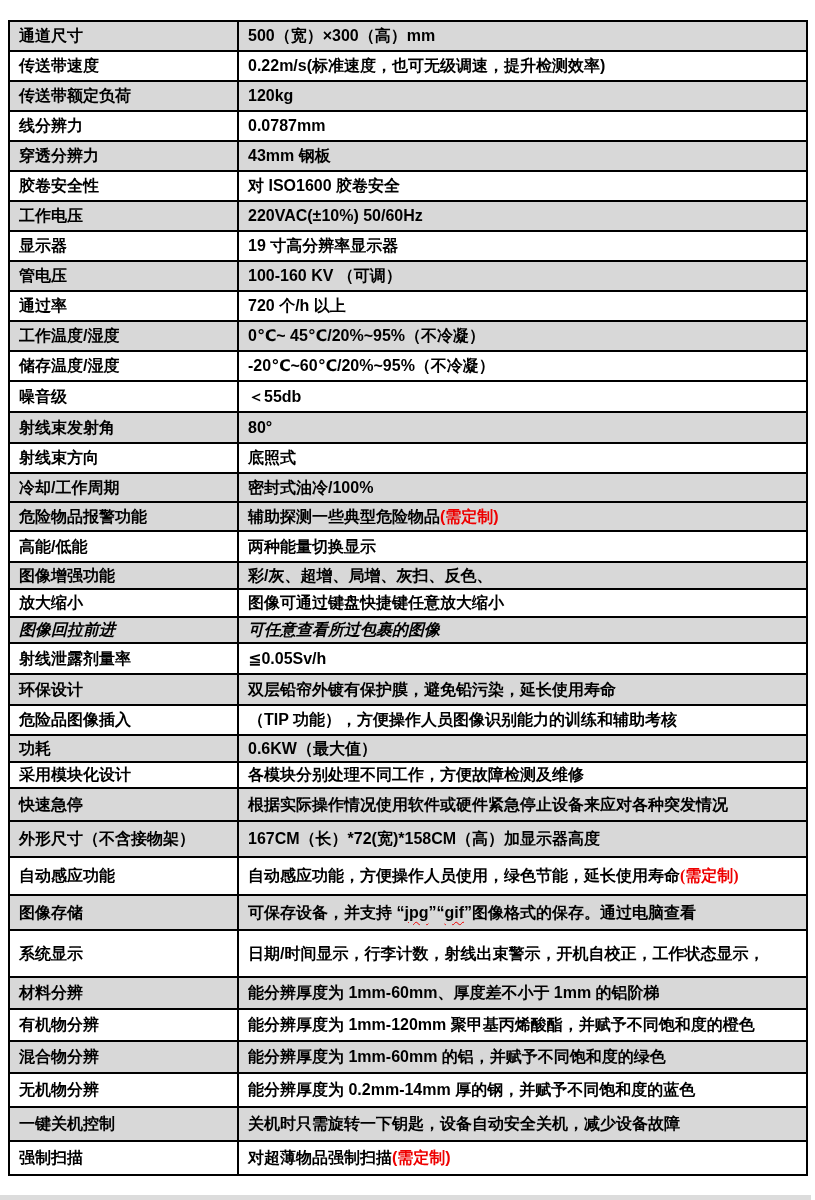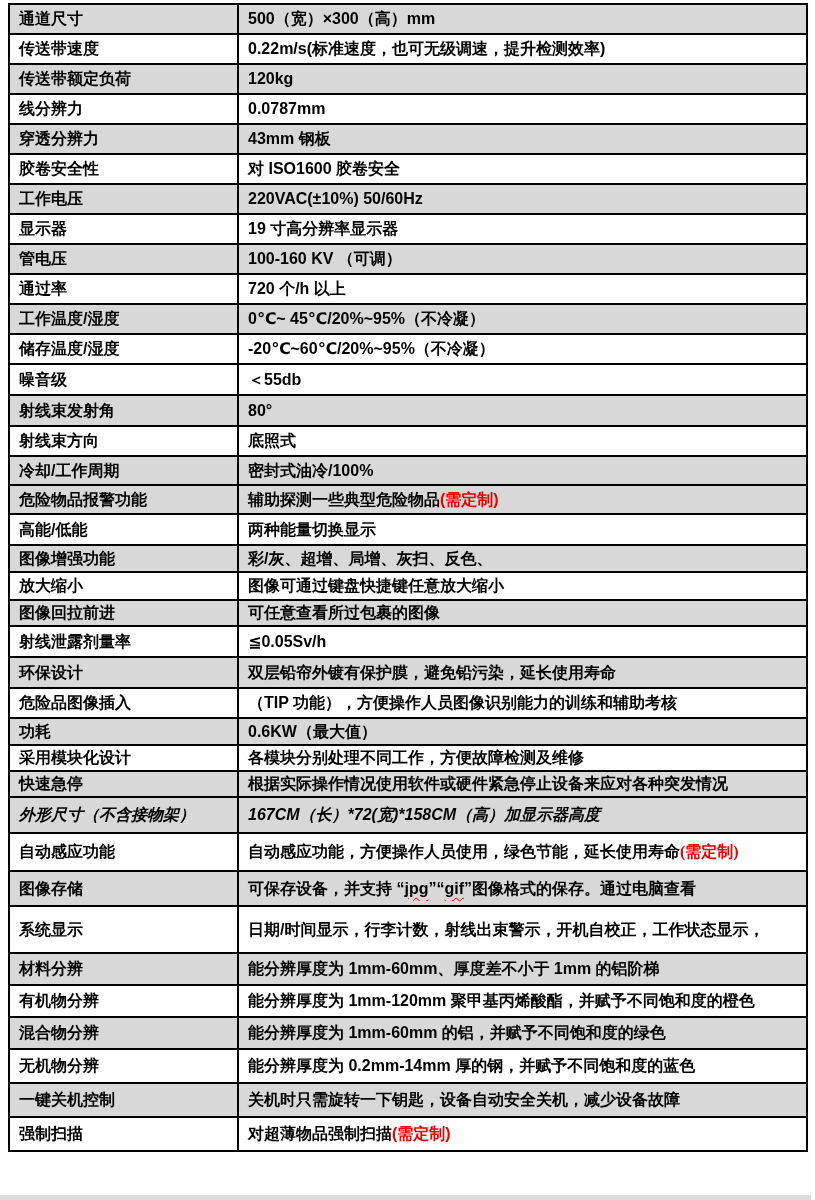--- a/index.html
+++ b/index.html
@@ -9,21 +9,21 @@
   }
   html,body{
     margin:0;padding:0;
     width:815px;height:1200px;
     background:#ffffff;
     overflow:hidden;
     font-family:"Liberation Sans","DejaVu Sans",sans-serif;
   }
   .page{position:relative;width:815px;height:1200px;background:#fff;}
   table.spec{
-    position:absolute;left:8px;top:3px;
+    position:absolute;left:8px;top:20px;
     width:800px;
     border-collapse:collapse;
     table-layout:fixed;
   }
   table.spec col.c-label{width:229px;}
   table.spec td{
     border:2px solid var(--grid);
     font-weight:bold;
     font-size:16px;
     color:#000;
@@ -44,25 +44,25 @@
     text-underline-offset:3px;
     text-align:center;
   }
   
   #spec-tbody tr:nth-child(13),#spec-tbody tr:nth-child(14),
   #spec-tbody tr:nth-child(18),#spec-tbody tr:nth-child(22),
   #spec-tbody tr:nth-child(23){height:31px;}
   #spec-tbody tr:nth-child(16),#spec-tbody tr:nth-child(17){height:29px;}
   #spec-tbody tr:nth-child(19){height:27px;}
   #spec-tbody tr:nth-child(20){height:28px;}
-  #spec-tbody tr:nth-child(21){height:25px;}
+  #spec-tbody tr:nth-child(21){height:25px;font-style:italic;}
   #spec-tbody tr:nth-child(25){height:27px;padding-left:24px;}
   #spec-tbody tr:nth-child(26){height:26px;}
-  #spec-tbody tr:nth-child(27){height:26px;}
-  #spec-tbody tr:nth-child(28){height:36px;font-style:italic;}
+  #spec-tbody tr:nth-child(27){height:33px;}
+  #spec-tbody tr:nth-child(28){height:36px;}
   #spec-tbody tr:nth-child(29){height:38px;font-family:Liberation Serif, serif;}
   #spec-tbody tr:nth-child(30){height:35px;}
   #spec-tbody tr:nth-child(31){height:47px;}
   #spec-tbody tr:nth-child(32),#spec-tbody tr:nth-child(33),
   #spec-tbody tr:nth-child(34){height:32px;}
   #spec-tbody tr:nth-child(35),#spec-tbody tr:nth-child(36),
   #spec-tbody tr:nth-child(37),#spec-tbody tr:nth-child(38){height:34px;}
   .cutoff-strip{
     position:absolute;left:0;top:1195px;
     width:811px;height:5px;

